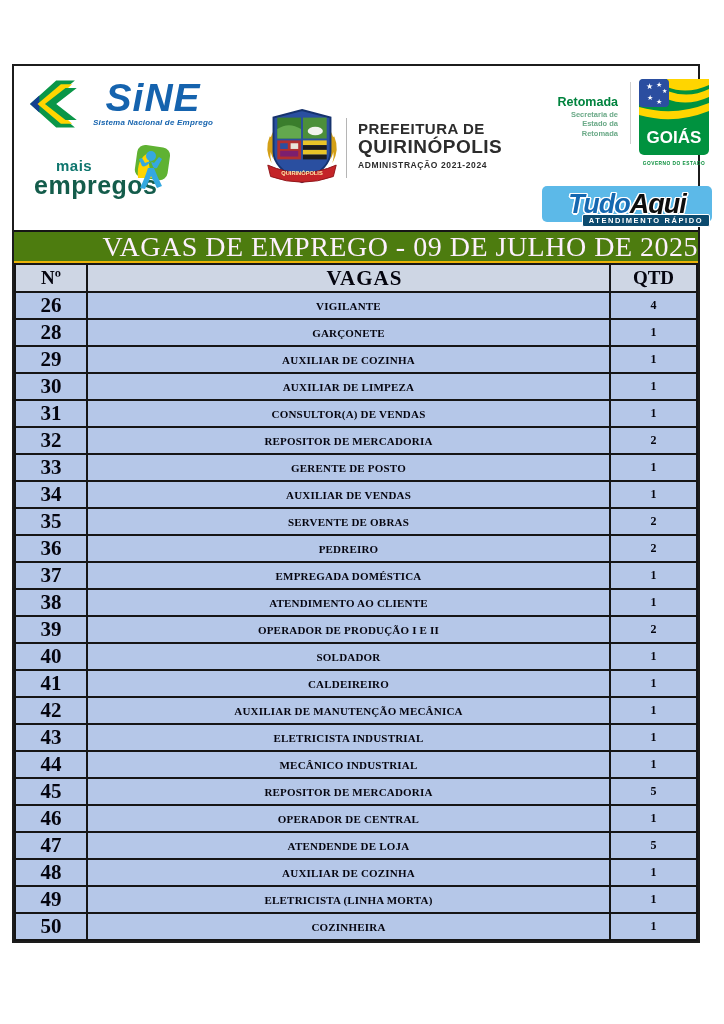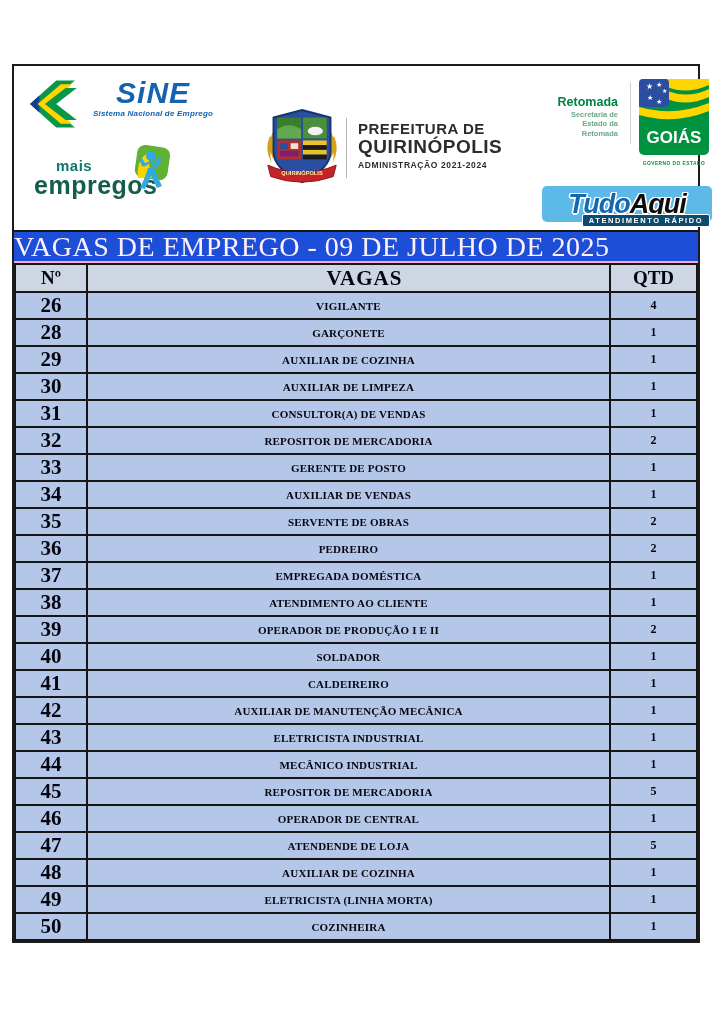--- a/index.html
+++ b/index.html
@@ -6,21 +6,21 @@
   html,body { background:#ffffff; }
   body { width:724px; height:1024px; font-family:"Liberation Sans", sans-serif; position:relative; overflow:hidden; }
 
   .doc { position:absolute; left:12px; top:64px; width:688px; border:2px solid #1c1c1c; background:#fff; }
 
   
   .logo-band { position:relative; height:164px; background:#fff; }
 
   .sine-logo { position:absolute; left:16px; top:12px; display:flex; align-items:flex-start; }
   .sine-wordmark { margin-left:5px; text-align:center; }
-  .sine-name { font-size:30px; font-weight:900; font-style:italic; color:#1563ae; letter-spacing:1px; line-height:1; }
+  .sine-name { font-size:39px; font-weight:900; font-style:italic; color:#1563ae; letter-spacing:1px; line-height:1; }
   .sine-tagline { font-size:8px; font-weight:700; font-style:italic; color:#1563ae; margin-top:1px; letter-spacing:.2px; }
 
   .mais-logo { position:absolute; left:20px; top:92px; width:152px; }
   .mais-icon { position:absolute; right:14px; top:-14px; }
   .mais-word1 { display:block; font-size:15px; font-weight:800; color:#0f766e; line-height:1; margin-left:22px; letter-spacing:.5px; }
   .mais-word2 { display:block; font-size:25px; font-weight:800; color:#145c4b; line-height:1; letter-spacing:.5px; }
 
   .crest { position:absolute; left:250px; top:42px; }
 
   .vdiv { position:absolute; width:1px; background:#b5b5b5; }
@@ -41,22 +41,22 @@
 
   .tudoaqui { position:absolute; left:528px; top:120px; width:170px; height:36px; background:#5cb9e8; border-radius:5px; display:flex; align-items:center; justify-content:center; }
   .ta-word { font-size:27px; font-weight:900; font-style:italic; line-height:1; letter-spacing:-1px;
              text-shadow:-1.5px 0 #fff, 1.5px 0 #fff, 0 -1.5px #fff, 0 1.5px #fff, -1px -1px #fff, 1px 1px #fff, -1px 1px #fff, 1px -1px #fff; }
   .ta-tudo { color:#1568b0; }
   .ta-aqui { color:#0d0d0d; }
   .ta-bar { position:absolute; left:40px; top:28px; width:128px; height:13px; background:#0c4a6e; border:1px solid #fff; border-radius:2px; display:flex; align-items:center; justify-content:center; }
   .ta-bar span { color:#fff; font-size:7.5px; font-weight:700; letter-spacing:1.6px; white-space:nowrap; }
 
   
-  .title-bar { height:33px; background:#1d4ed8; border-top:2px solid #161616; border-bottom:2px solid #f9a8d4;
-               display:flex; align-items:center; justify-content:flex-start; }
+  .title-bar { height:33px; background:#4d7c0f; border-top:2px solid #161616; border-bottom:2px solid #eab308;
+               display:flex; align-items:center; justify-content:flex-end; }
   .title-bar span { font-family:"Liberation Serif", serif; font-size:28px; color:#fdf0fd; letter-spacing:.5px; line-height:1; }
 
   
   table { width:100%; border-collapse:collapse; table-layout:fixed; font-family:"Liberation Serif", serif; }
   col.c-n { width:72px; } col.c-q { width:87px; }
   th, td { border:2px solid #161616; text-align:center; vertical-align:middle; color:#05050f; overflow:hidden; white-space:nowrap; }
   thead th { background:#ced6e4; height:28px; }
   th.h-n, th.h-q { font-size:19px; font-weight:700; }
   th.h-v { font-size:21px; font-weight:700; letter-spacing:1px;padding-left:32px; }
   tbody td { background:#b5c7e8; height:26.4px; }

